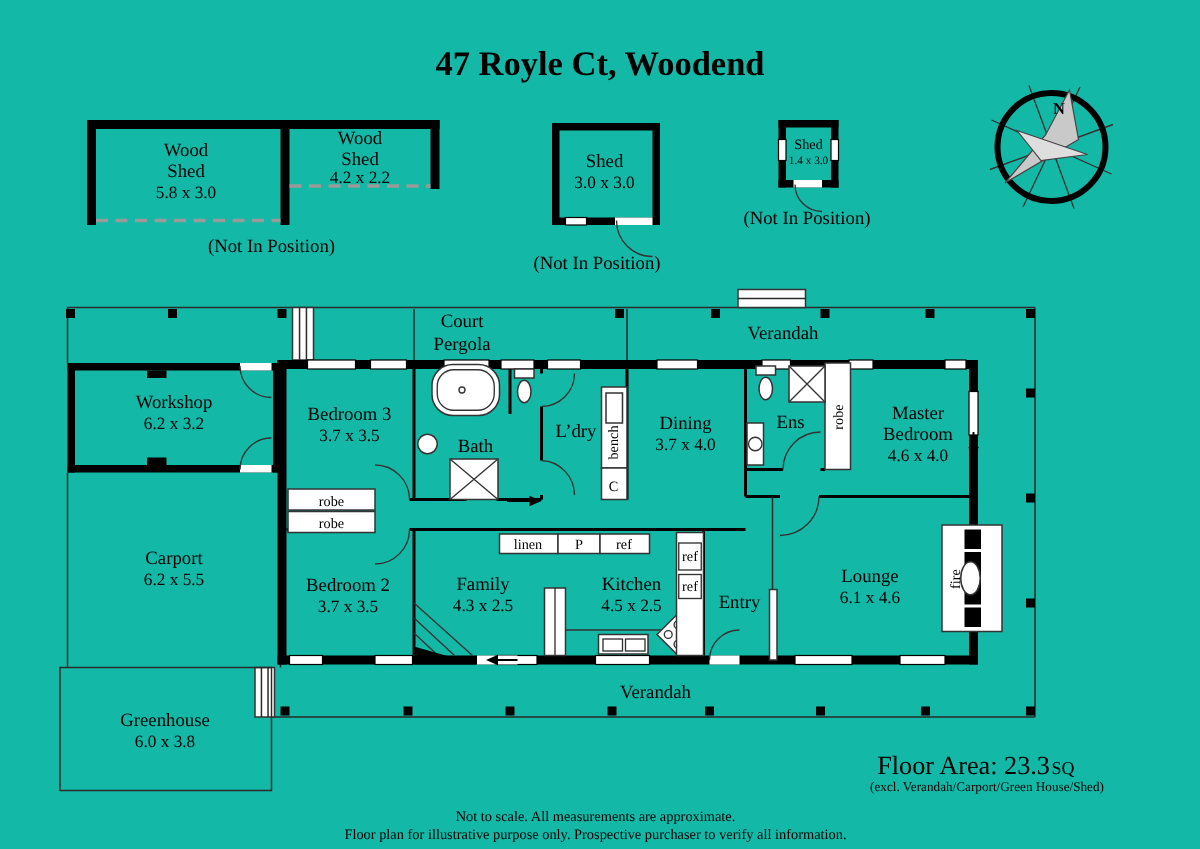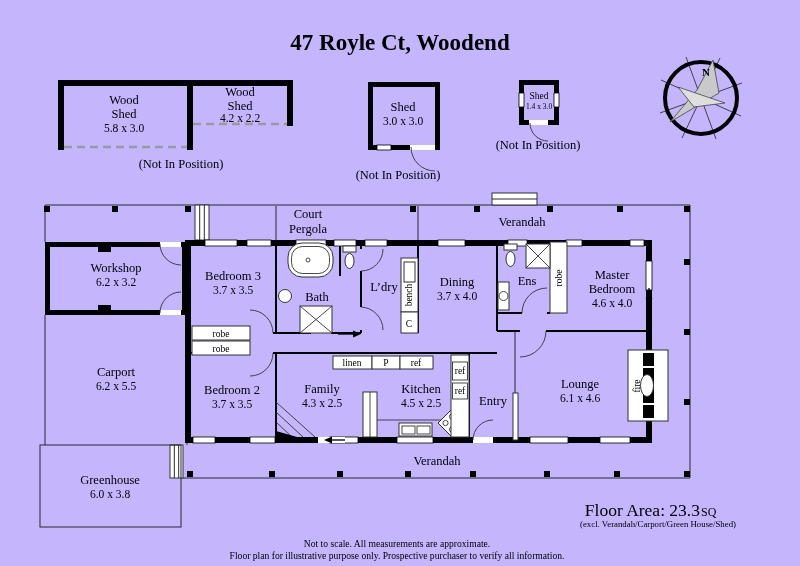--- a/index.html
+++ b/index.html
@@ -1,16 +1,16 @@
 <!DOCTYPE html>
 <html><head>
 <meta charset="utf-8">
 <style>
   html,body{margin:0;padding:0;background:#fff;}
-  .canvas{position:relative;width:800px;height:566px;background:#c4b5fd;overflow:hidden;}
+  .canvas{position:relative;width:800px;height:566px;background:#14b8a6;overflow:hidden;}
   svg{display:block;}
   svg text{font-family:"Liberation Serif","DejaVu Serif",serif;fill:#000;}
   .t-title{font-size:23px;font-weight:bold;text-anchor:middle;}
   .t-room{font-size:12.5px;text-anchor:middle;}
   .t-size{font-size:11.5px;text-anchor:middle;}
   .t-note{font-size:12.5px;text-anchor:middle;}
   .t-small{font-size:9.5px;text-anchor:middle;}
   .t-tiny{font-size:9.5px;text-anchor:middle;}
   .t-tiny2{font-size:7.5px;text-anchor:middle;}
   .t-fa{font-size:17.5px;text-anchor:end;}

